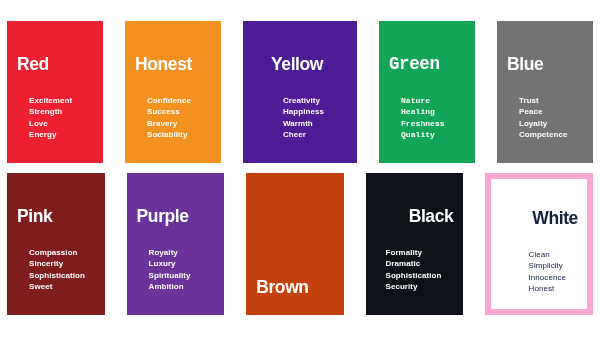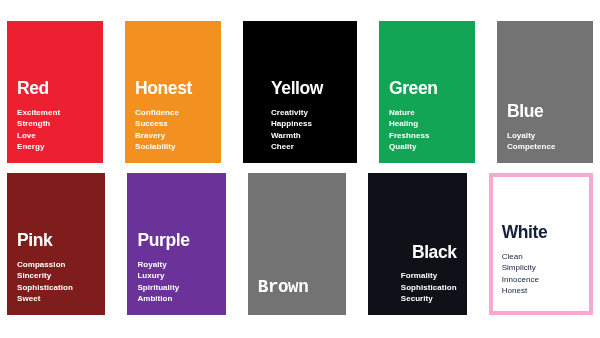--- a/index.html
+++ b/index.html
@@ -41,37 +41,38 @@
     box-sizing: border-box;
     padding: 10px 10px 10px 10px;
     display: flex;
     flex-direction: column;
     justify-content: flex-end;
     background: #cccccc;
     overflow: hidden;
   }
 
   .color-card.is-light {
-    border: 4px solid #f9a8d4;
-    padding: 9px 9px 14px 9px;
+    border: 6px solid #f9a8d4;
+    padding: 9px 9px 2px 9px;
+    align-items: flex-end;
   }
 
   .card-title {
     font-size: 17.5px;
     font-weight: bold;
     line-height: 1.05;
     letter-spacing: -0.4px;
     color: #ffffff;
     margin: 0 0 9px 0;
     white-space: nowrap;
   }
 
   .card-traits {
     list-style: none;
-    margin: 0;
+    margin: 12px;
     padding: 0;
     display: block;
   }
 
   .card-traits li {
     font-size: 8px;
     font-weight: bold;
     line-height: 1.45;
     letter-spacing: 0.05px;
     color: #ffffff;
@@ -107,43 +108,45 @@
     <div class="color-card" style="background-color: rgb(242, 145, 31);">
       <div class="card-title">Honest</div>
       <ul class="card-traits">
         <li>Confidence</li>
         <li>Success</li>
         <li>Bravery</li>
         <li>Sociability</li>
       </ul>
     </div>
 
-    <div class="color-card" style="background-color: #000000; padding-left: 28px;">
+    <div class="color-card" style="background-color: #4c1d95; padding-left: 28px;">
       <div class="card-title">Yellow</div>
       <ul class="card-traits">
         <li>Creativity</li>
         <li>Happiness</li>
         <li>Warmth</li>
         <li>Cheer</li>
       </ul>
     </div>
 
-    <div class="color-card" style="background-color: rgb(17, 165, 85);">
+    <div class="color-card" style="background-color: rgb(17, 165, 85); font-family: Liberation Mono, monospace;">
       <div class="card-title">Green</div>
       <ul class="card-traits">
         <li>Nature</li>
         <li>Healing</li>
         <li>Freshness</li>
         <li>Quality</li>
       </ul>
     </div>
 
     <div class="color-card" style="background-color: #737373;">
       <div class="card-title">Blue</div>
       <ul class="card-traits">
+        <li>Trust</li>
+        <li>Peace</li>
         <li>Loyalty</li>
         <li>Competence</li>
       </ul>
     </div>
 
   </div>
 
   <div class="card-row">
 
     <div class="color-card" style="background-color: #7f1d1d;">
@@ -159,28 +162,29 @@
     <div class="color-card" style="background-color: rgb(107, 51, 153);">
       <div class="card-title">Purple</div>
       <ul class="card-traits">
         <li>Royalty</li>
         <li>Luxury</li>
         <li>Spirituality</li>
         <li>Ambition</li>
       </ul>
     </div>
 
-    <div class="color-card" style="background-color: #737373; font-family: Liberation Mono, monospace;">
+    <div class="color-card" style="background-color: #c2410c;">
       <div class="card-title">Brown</div>
     </div>
 
     <div class="color-card" style="background-color: rgb(14, 17, 23); align-items: flex-end;">
       <div class="card-title">Black</div>
       <ul class="card-traits">
         <li>Formality</li>
+        <li>Dramatic</li>
         <li>Sophistication</li>
         <li>Security</li>
       </ul>
     </div>
 
     <div class="color-card is-light" style="background-color: rgb(255, 255, 255);">
       <div class="card-title">White</div>
       <ul class="card-traits">
         <li>Clean</li>
         <li>Simplicity</li>

